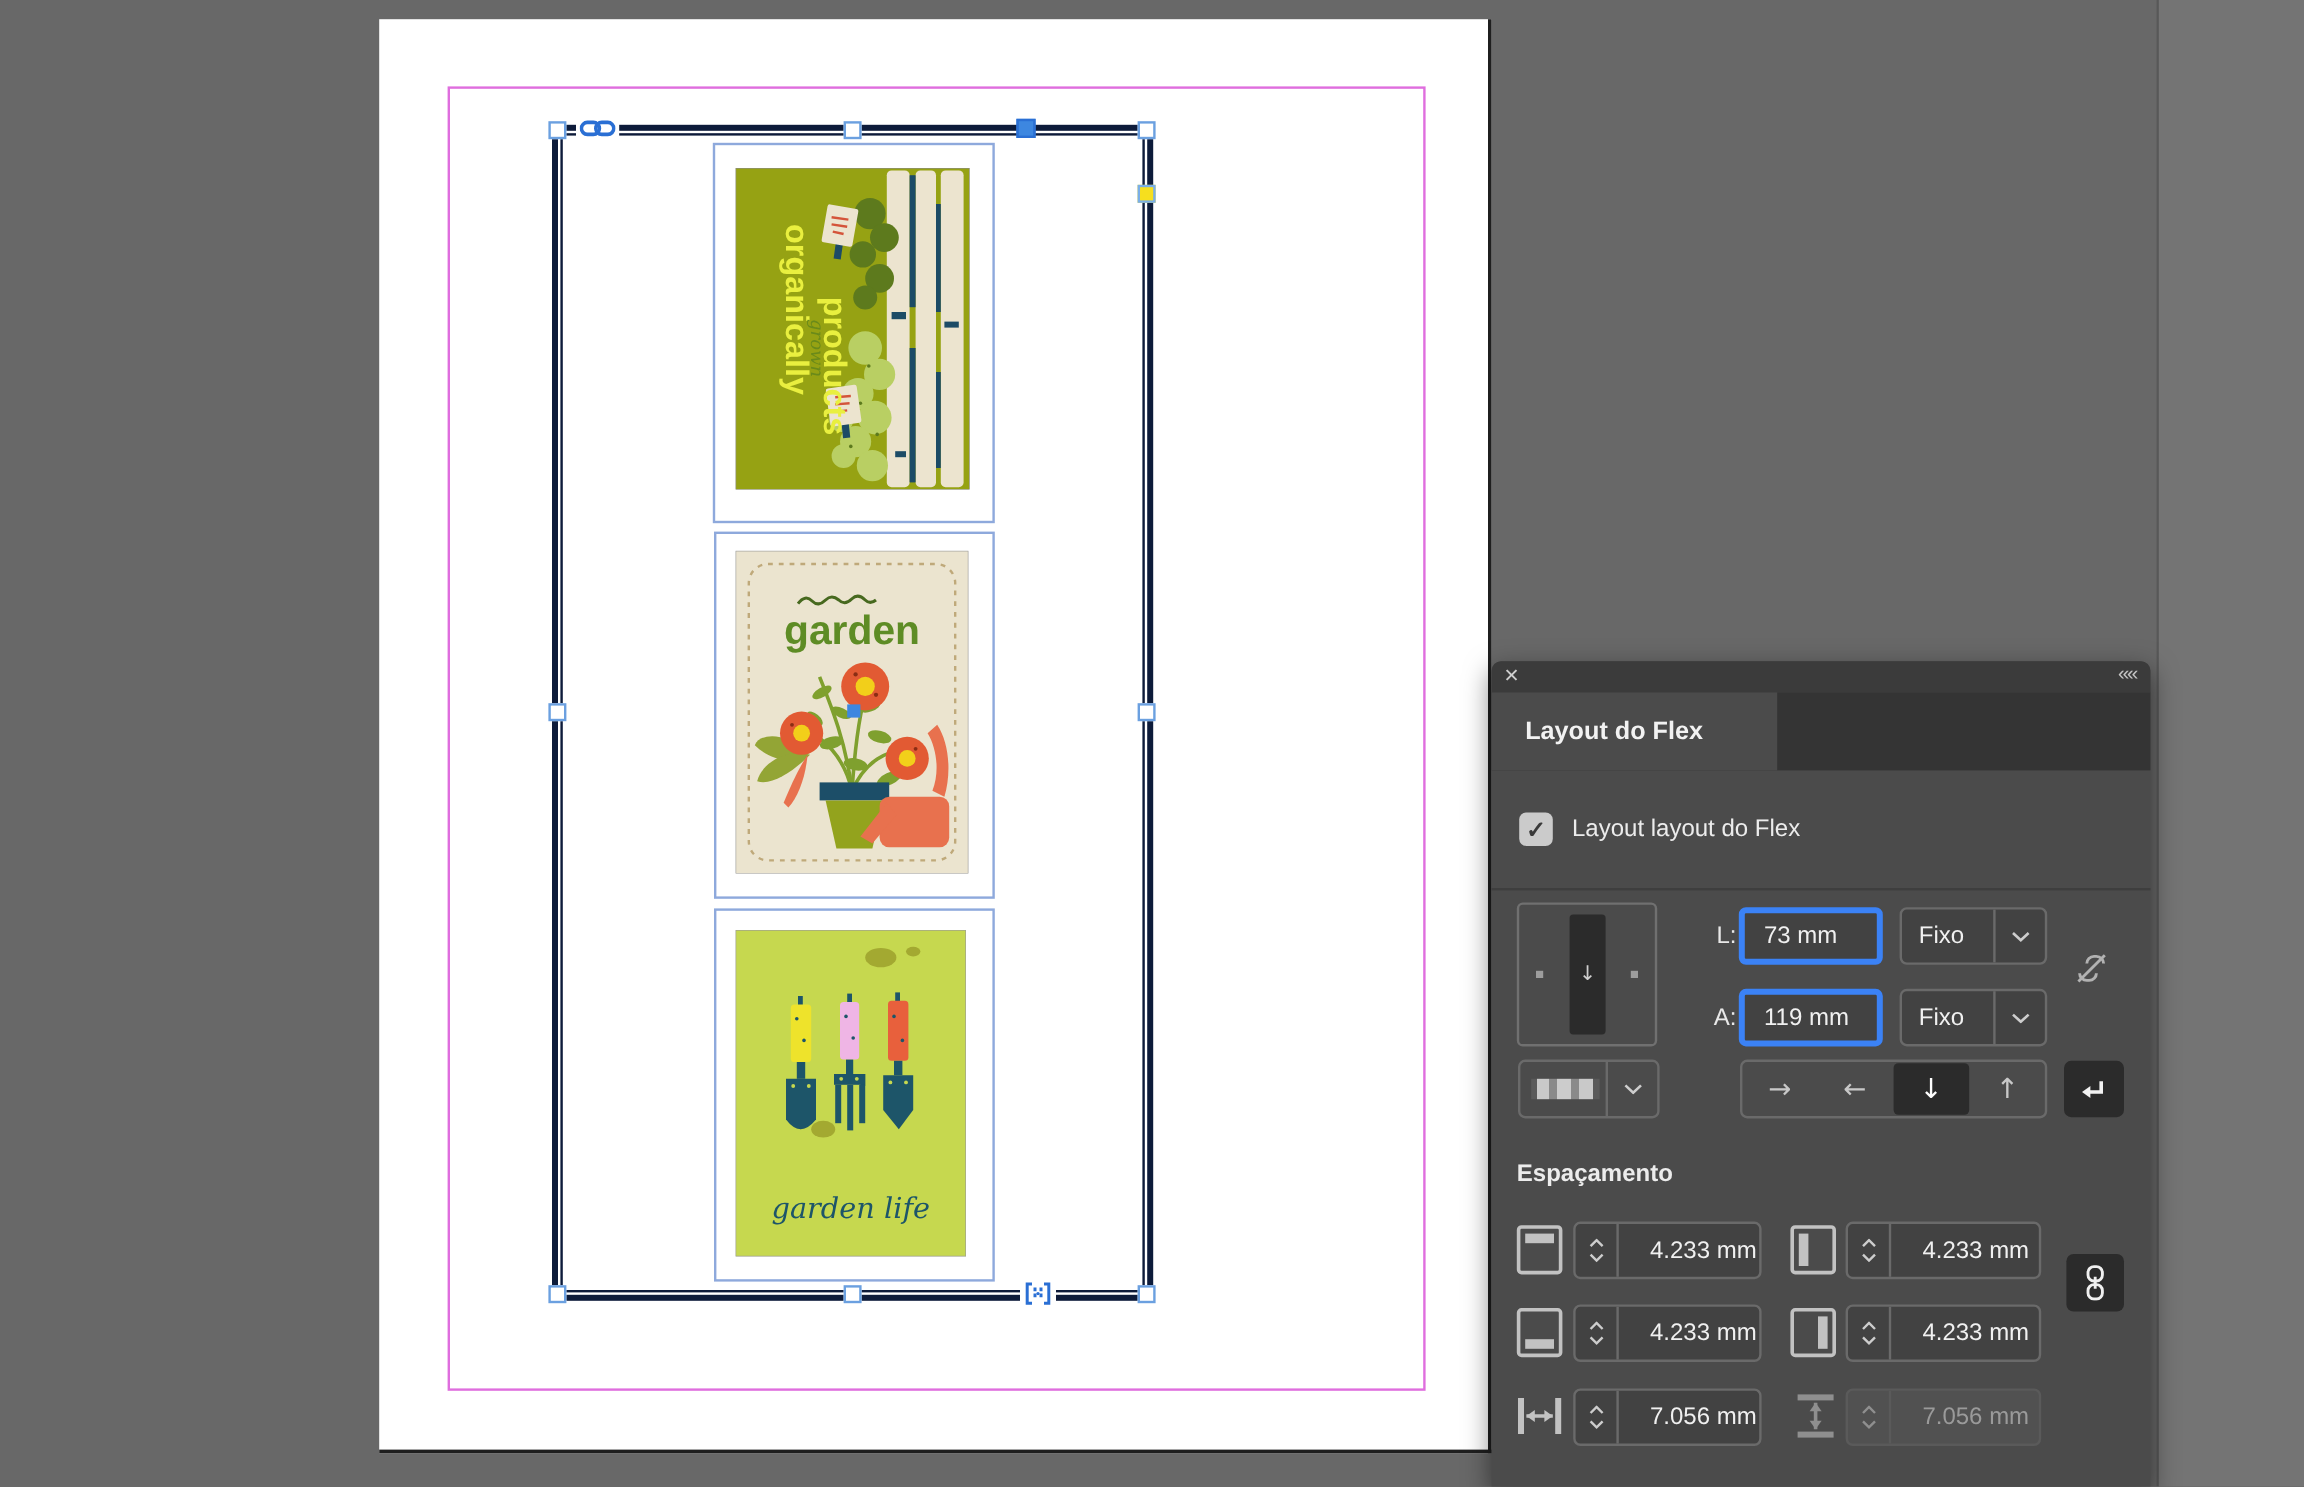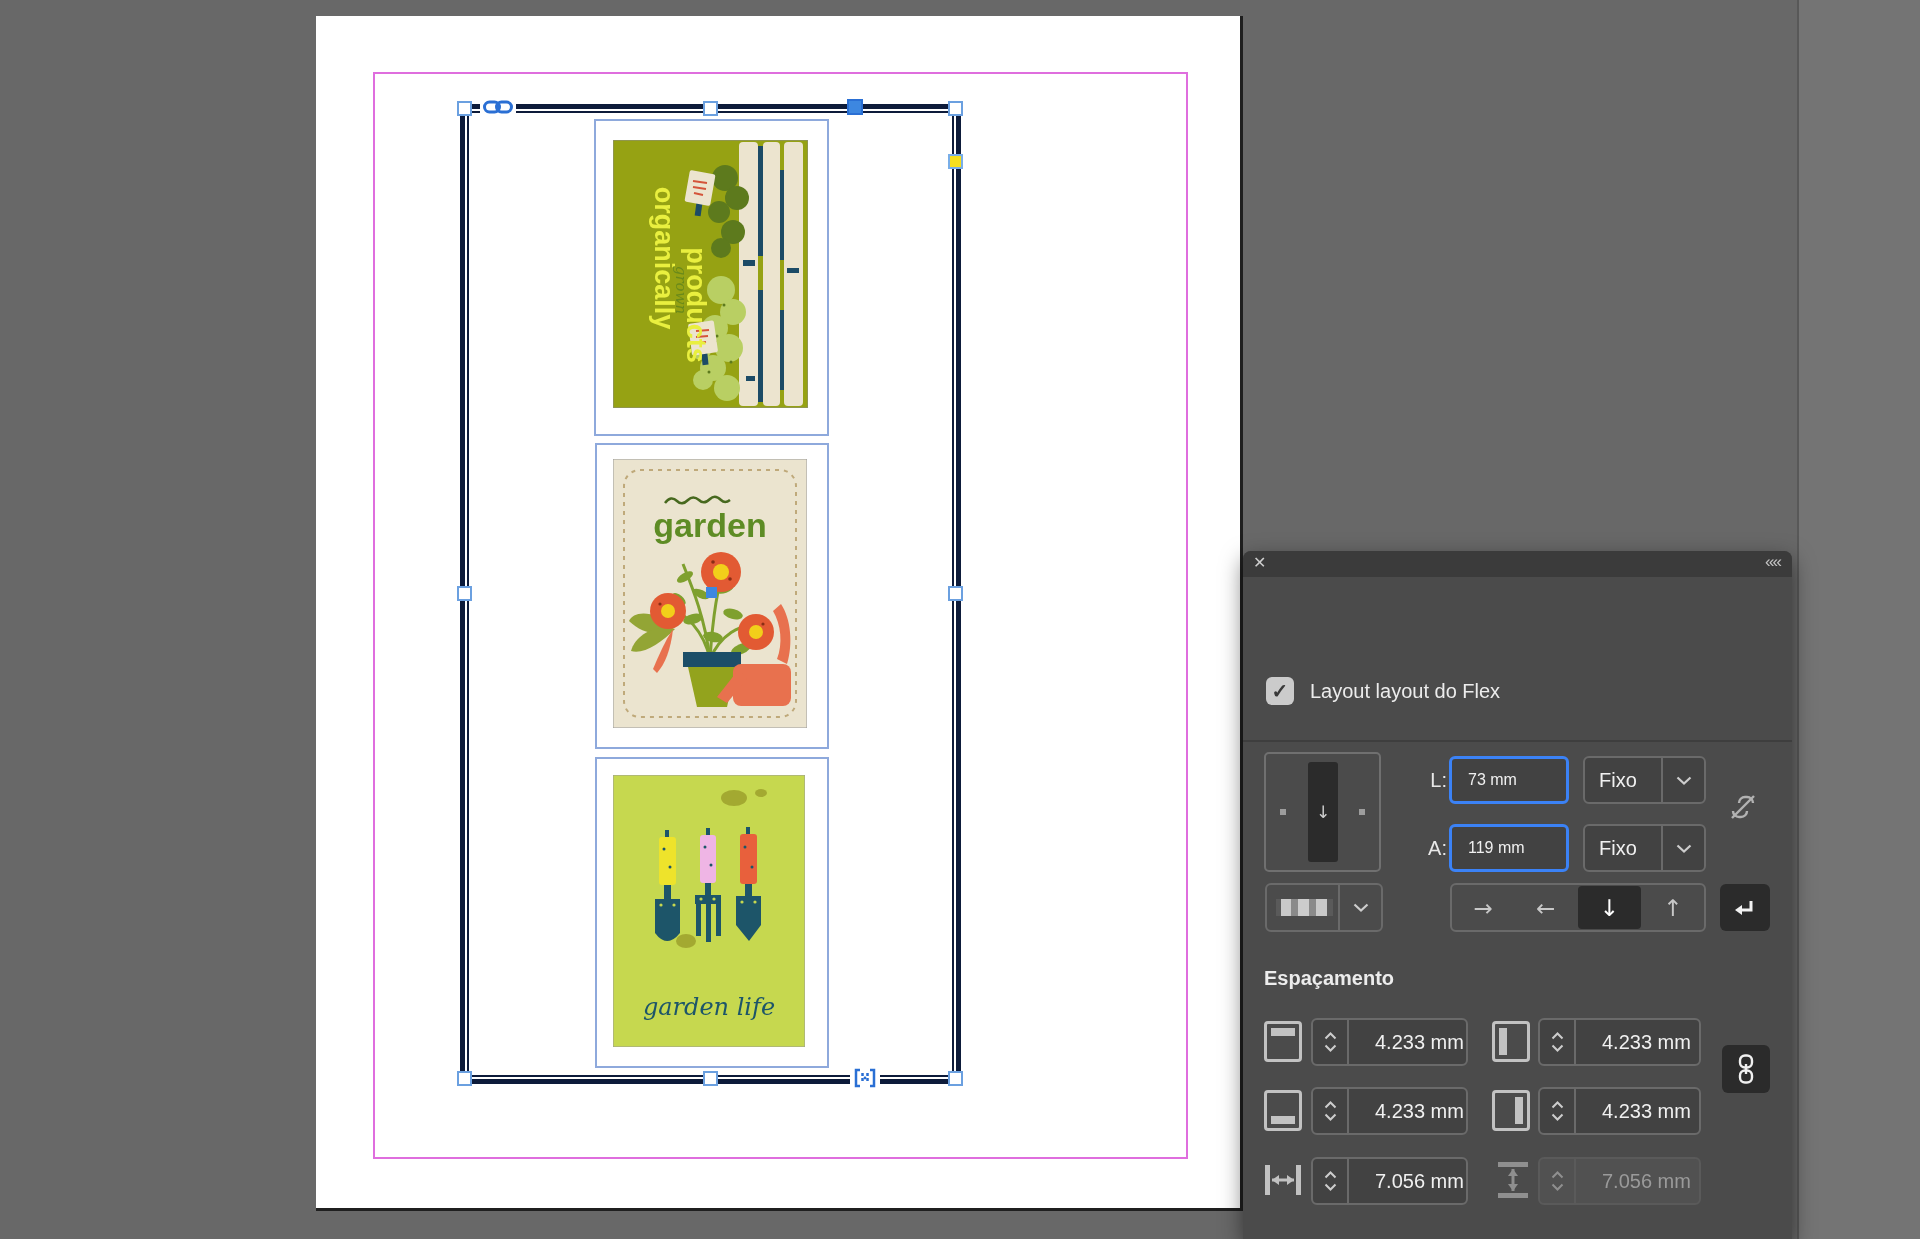--- a/index.html
+++ b/index.html
@@ -38,22 +38,22 @@
               display:flex;align-items:center;padding-left:28px;box-sizing:border-box;}
   .tab-title{font-size:21px;font-weight:bold;color:#f2f2f2;}
   .sep{position:absolute;left:0;width:100%;height:2px;background:#3e3e3e;}
 
   .checkbox{position:absolute;left:23px;top:126px;width:28px;height:28px;background:#cbcbcb;
             border-radius:6px;display:flex;align-items:center;justify-content:center;
             color:#3a3a3a;font-size:20px;font-weight:bold;}
   .checkbox-label{position:absolute;left:67px;top:126px;height:28px;display:flex;align-items:center;
                   font-size:20px;color:#ececec;}
 
-  .fld{position:absolute;background:#424242;border:3px solid #3b82f6;border-radius:6px;box-sizing:border-box;
-       display:flex;align-items:center;color:#f0f0f0;font-size:16px;}
+  .fld{position:absolute;background:#424242;border:5px solid #3b82f6;border-radius:6px;box-sizing:border-box;
+       display:flex;align-items:center;color:#f0f0f0;font-size:20px;}
   .fld .val{padding-left:16px;white-space:nowrap;overflow:hidden;}
   .combo{position:absolute;background:#424242;border:2px solid #6a6a6a;border-radius:6px;box-sizing:border-box;
          display:flex;color:#f0f0f0;font-size:20px;}
   .combo .txt{flex:1;display:flex;align-items:center;padding-left:14px;}
   .combo .chev{width:41px;border-left:2px solid #6a6a6a;display:flex;align-items:center;justify-content:center;}
   .lab{position:absolute;font-size:20px;color:#e8e8e8;}
 
   .preview{position:absolute;left:21px;top:201px;width:117px;height:120px;border:2px solid #707070;
            border-radius:5px;box-sizing:border-box;}
   .preview-pill{position:absolute;left:42px;top:8px;width:30px;height:100px;background:#2b2b2b;border-radius:3px;
@@ -295,20 +295,25 @@
     </svg>
   </div>
 
   <div class="abs panel">
 
     <div class="panel-topbar">
       <span class="panel-close">✕</span>
       <span class="panel-collapse">««</span>
     </div>
 
+    <div class="tabrow">
+      <div class="tab-active">
+        <span class="tab-title">Layout do Flex</span>
+      </div>
+    </div>
 
     <div class="checkbox">
       <span>✓</span>
     </div>
     <div class="checkbox-label">Layout layout do Flex</div>
 
     <div class="sep" style="top:189px;"></div>
 
     <div class="preview">
       <div class="preview-dot" style="left:14px;"></div>

